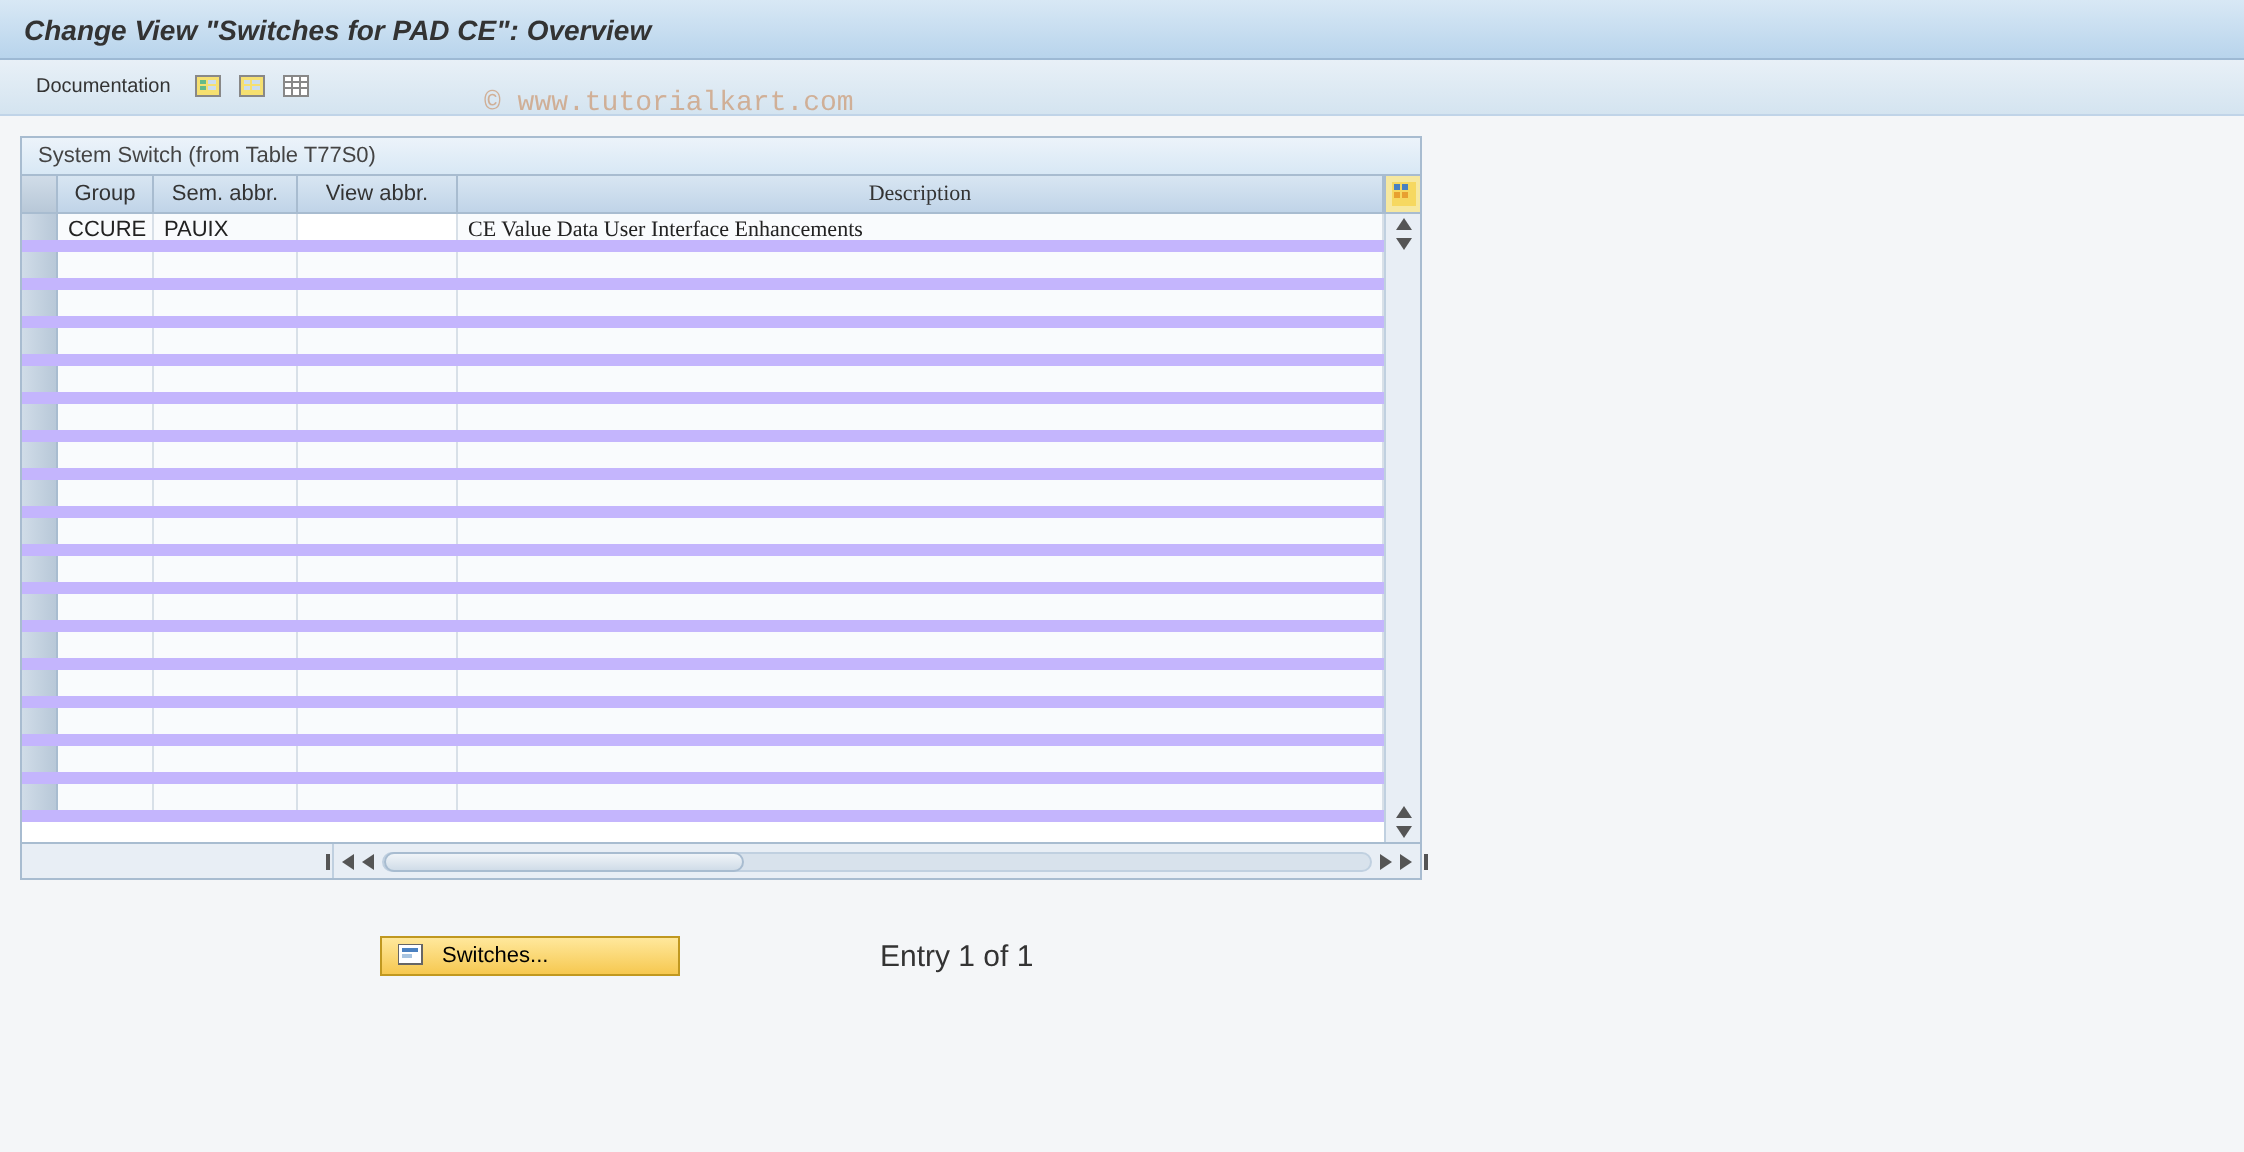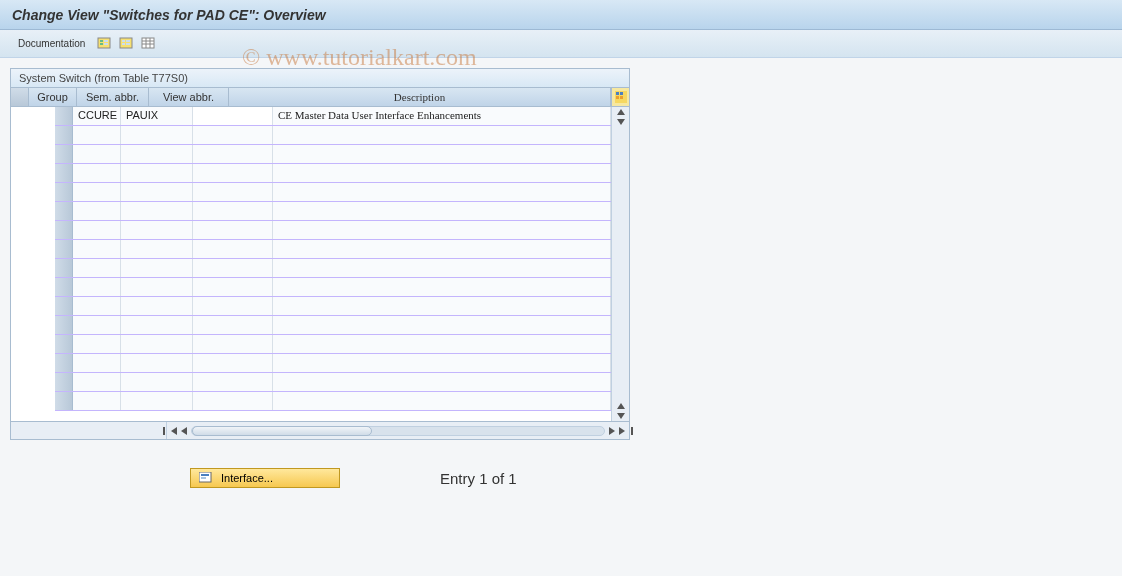--- a/index.html
+++ b/index.html
@@ -52,21 +52,21 @@
       cursor: pointer;
     }
     .content-area {
       background: #f4f6f8;
       padding: 10px;
       height: calc(100% - 58px);
     }
     .table-panel {
       border: 1px solid #a8bcd0;
       background: #fff;
-      width: 620px;
+      width: 701px;
     }
     .table-title {
       background: linear-gradient(to bottom, #ecf3fa, #d8e8f5);
       border-bottom: 1px solid #a8bcd0;
       padding: 3px 8px;
       font-size: 11px;
       color: #444;
     }
     .table-header {
       display: flex;
@@ -106,22 +106,21 @@
       overflow: hidden;
       position: relative;
       display: flex;
     }
     .table-rows {
       flex: 1;
     }
     .table-row {
       display: flex;
       height: 19px;
-      border-bottom: 1px solid #c4b5fd;
-      margin-left: 44px;
+      border-bottom: 6px solid #c4b5fd;
     }
     .row-selector {
       width: 18px;
       background: linear-gradient(to right, #d0dce8, #b8c8d8);
       border-right: 1px solid #a8bcd0;
       cursor: pointer;
     }
     .cell {
       padding: 2px 5px;
       border-right: 1px solid #d8e0e8;
@@ -241,22 +240,22 @@
     }
     .entry-text {
       font-size: 15px;
       color: #333;
     }
     .watermark {
       position: absolute;
       top: 44px;
       left: 242px;
       color: rgba(200, 120, 60, 0.5);
-      font-size: 24px;
-      font-family: Liberation Serif, serif;
+      font-size: 14px;
+      font-family: Liberation Mono, monospace;
       pointer-events: none;
       z-index: 100;
     }
   </style>
 </head>
 <body>
 
 <div class="title-bar">
   <span class="title-text">Change View "Switches for PAD CE": Overview</span>
 </div>
@@ -313,21 +312,21 @@
           </svg>
       </div>
     </div>
     <div class="table-body">
       <div class="table-rows" id="table-rows">
           <div class="table-row">
             <div class="row-selector"></div>
             <div class="cell col-group">CCURE</div>
             <div class="cell col-sem">PAUIX</div>
             <div class="cell col-val editable"></div>
-            <div class="cell col-desc">CE Master Data User Interface Enhancements</div>
+            <div class="cell col-desc">CE Value Data User Interface Enhancements</div>
           </div>
           <div class="table-row">
             <div class="row-selector"></div>
             <div class="cell col-group"></div>
             <div class="cell col-sem"></div>
             <div class="cell col-val"></div>
             <div class="cell col-desc"></div>
           </div>
           <div class="table-row">
             <div class="row-selector"></div>
@@ -455,19 +454,19 @@
 
   <div class="bottom-area">
     <button class="position-button">
       <span class="position-icon">
         <svg width="14" height="12" viewBox="0 0 14 12">
             <rect x="0" y="0" width="12" height="10" fill="#fff" stroke="#666"></rect>
             <rect x="2" y="2" width="8" height="2" fill="#4a80c0"></rect>
             <rect x="2" y="5" width="5" height="2" fill="#a8c4e0"></rect>
           </svg>
       </span>
-      <span>Interface...</span>
+      <span>Switches...</span>
     </button>
     <span class="entry-text">Entry 1 of 1</span>
   </div>
 </div>
 
 <div class="watermark">© www.tutorialkart.com</div>
 
 </body></html>

